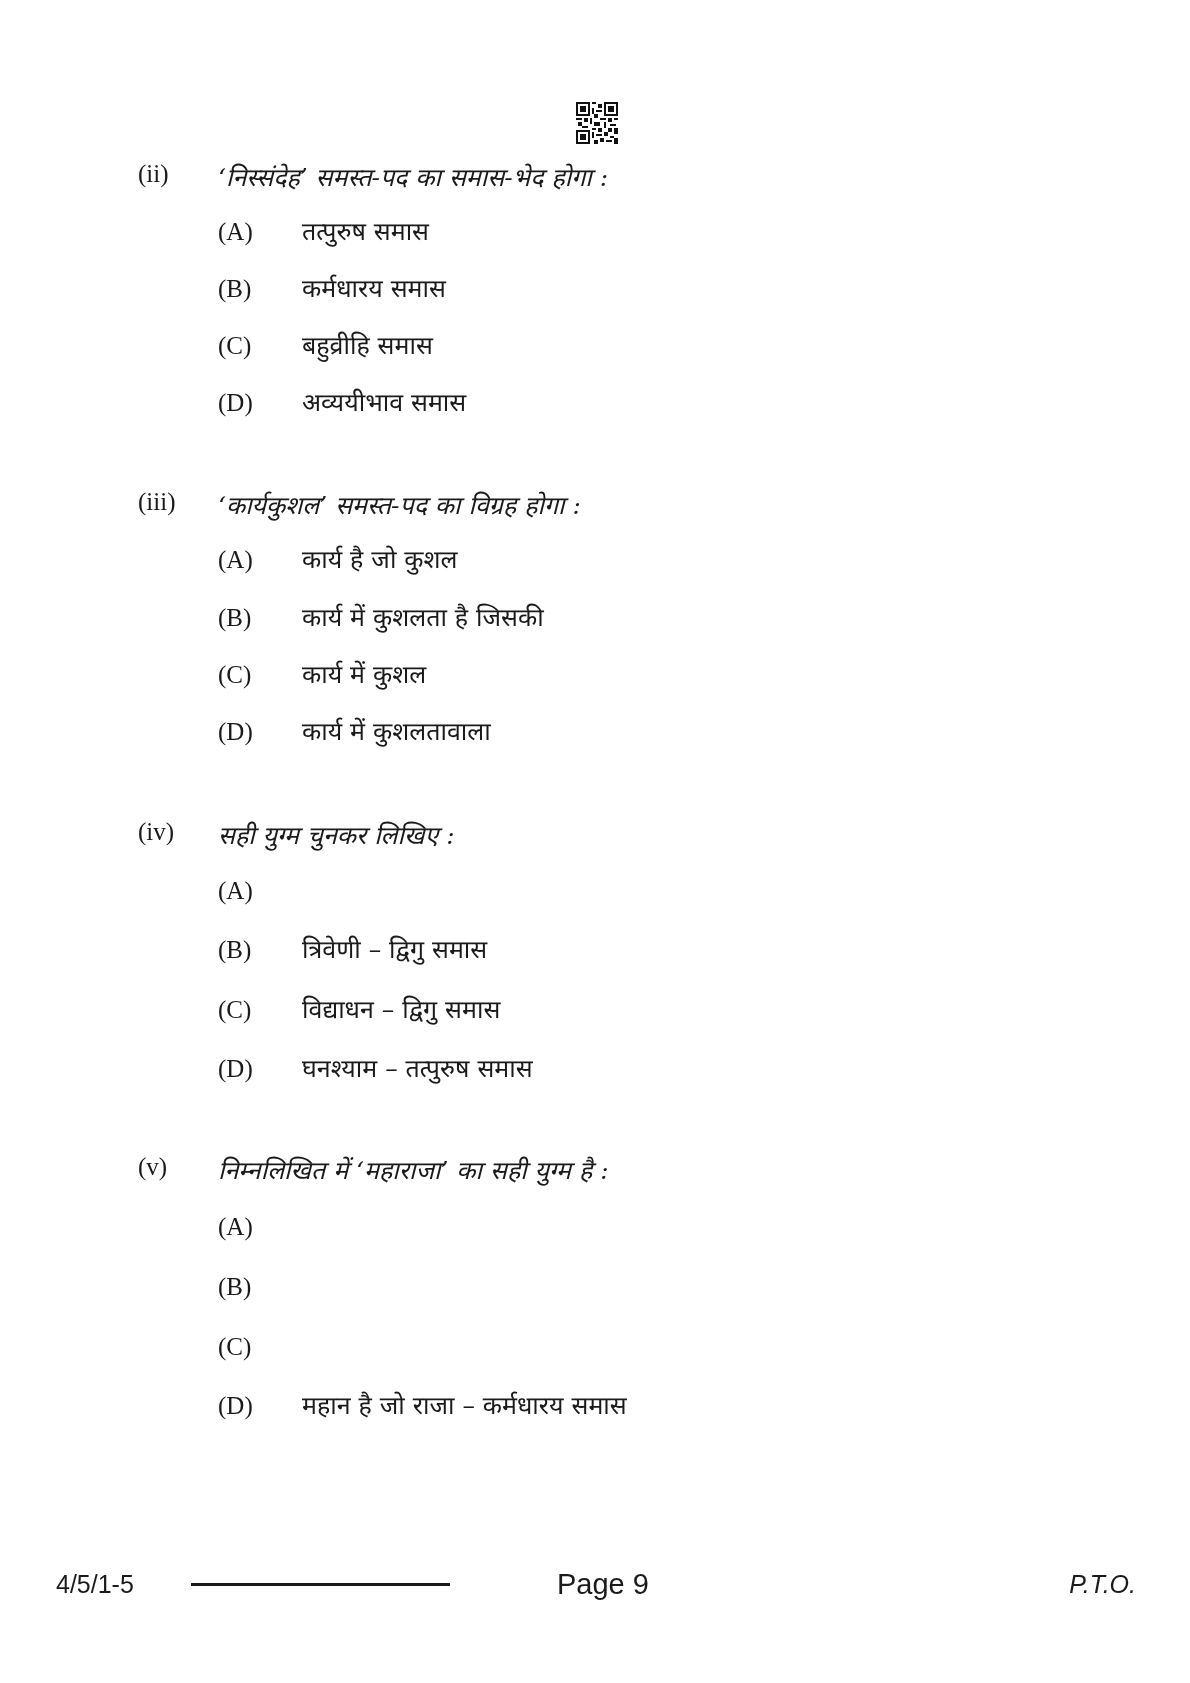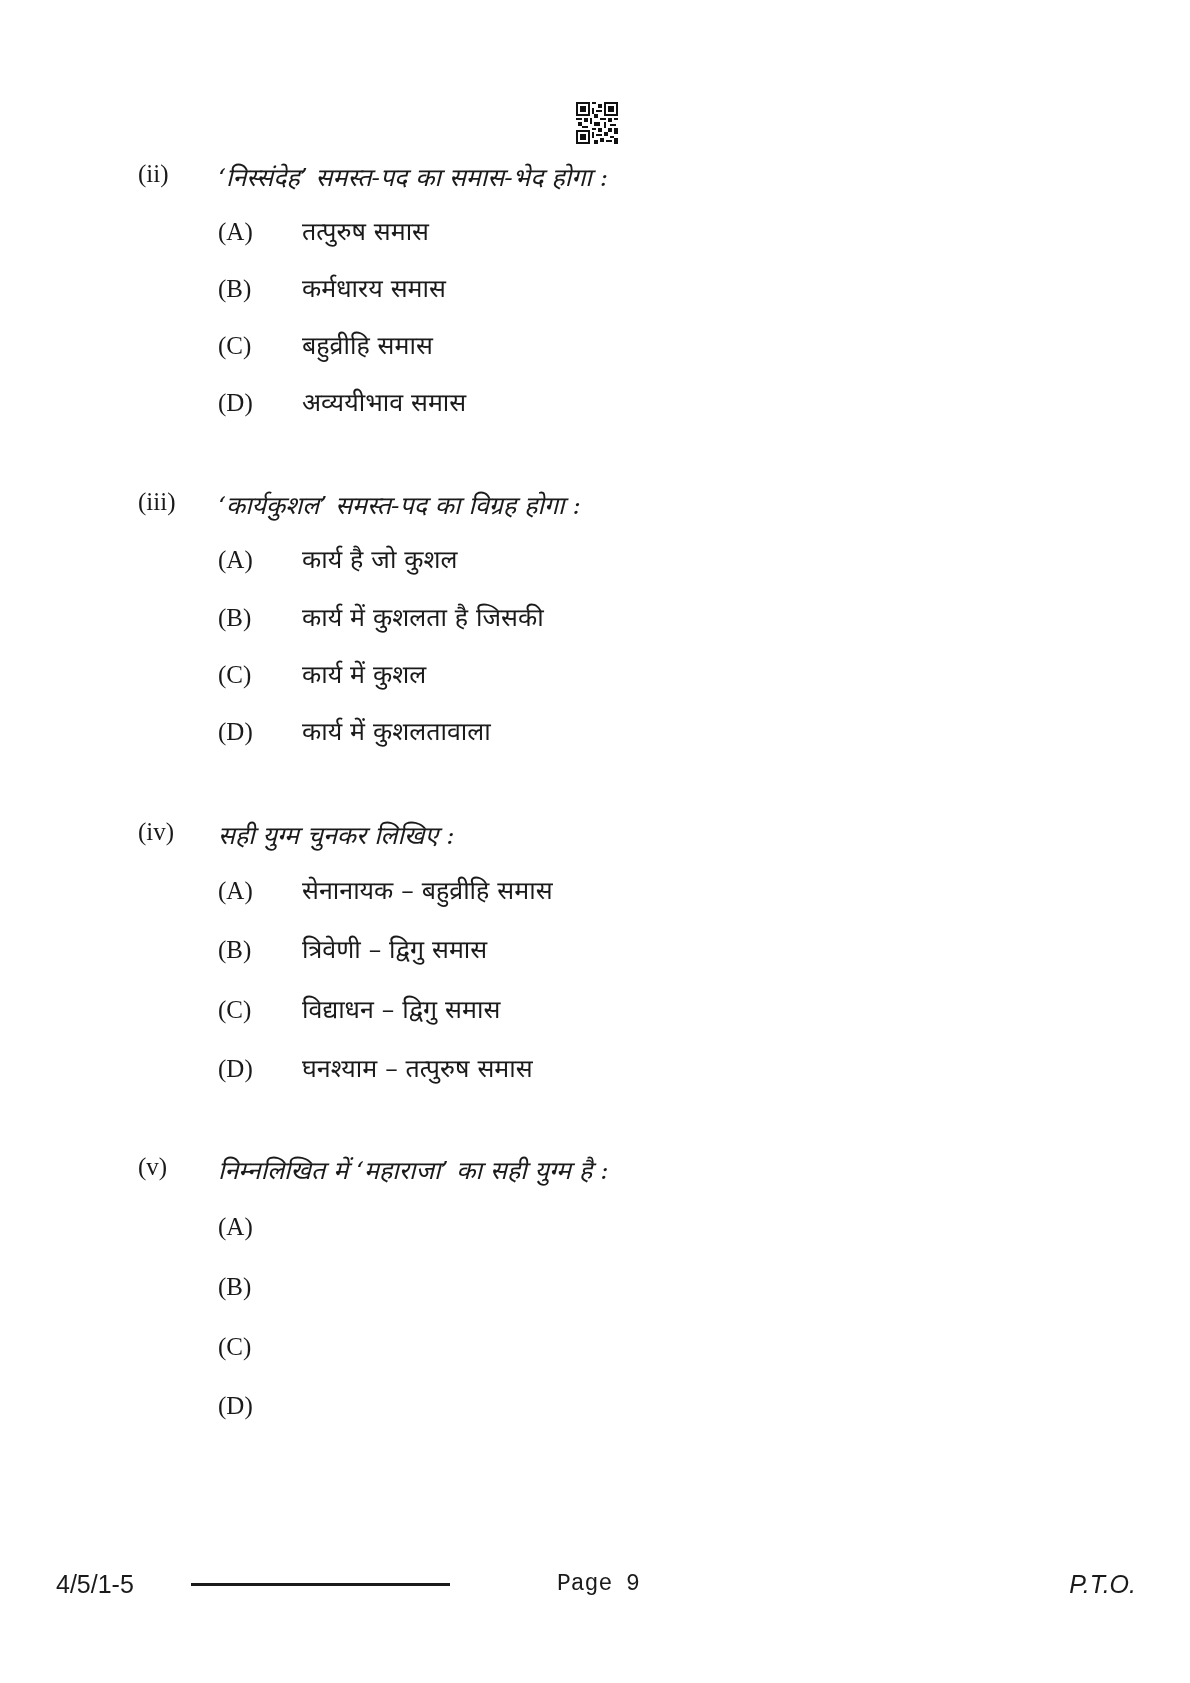--- a/index.html
+++ b/index.html
@@ -35,22 +35,22 @@
     .footer-code {
       position: absolute; left: 56px; top: 0;
       font-family: "Liberation Sans", "DejaVu Sans", sans-serif;
       font-size: 25px; line-height: 32px;
     }
     .footer-rule {
       position: absolute; left: 191px; top: 15px; width: 259px; height: 3px; background: #1a1a1a;
     }
     .footer-page {
       position: absolute; left: 557px; top: 0;
-      font-family: Liberation Mono, monospace;
-      font-size: 23px; line-height: 32px;
+      font-family: Liberation Sans, sans-serif;
+      font-size: 29px; line-height: 32px;
     }
     .footer-pto {
       position: absolute; right: 48px; top: 0;
       font-family: "Liberation Sans", "DejaVu Sans", sans-serif;
       font-style: italic; font-size: 25px; line-height: 32px;
     }
   </style>
 </head>
 <body>
 
@@ -138,21 +138,20 @@
   <span class="opt-label">(D)</span>
   <span class="opt-text">कार्य में कुशलतावाला</span>
 </div>
 
 <section class="question" style="top:816px;">
   <span class="q-num">(iv)</span>
   <span class="q-text">सही युग्म चुनकर लिखिए :</span>
 </section>
 <div class="option" style="top:875px;">
   <span class="opt-label">(A)</span>
-  <span class="opt-text">सेनानायक – बहुव्रीहि समास</span>
 </div>
 <div class="option" style="top:934px;">
   <span class="opt-label">(B)</span>
   <span class="opt-text">त्रिवेणी – द्विगु समास</span>
 </div>
 <div class="option" style="top:994px;">
   <span class="opt-label">(C)</span>
   <span class="opt-text">विद्याधन – द्विगु समास</span>
 </div>
 <div class="option" style="top:1053px;">
@@ -168,20 +167,21 @@
   <span class="opt-label">(A)</span>
 </div>
 <div class="option" style="top:1271px;">
   <span class="opt-label">(B)</span>
 </div>
 <div class="option" style="top:1331px;">
   <span class="opt-label">(C)</span>
 </div>
 <div class="option" style="top:1390px;">
   <span class="opt-label">(D)</span>
+  <span class="opt-text">महान है जो राजा  – कर्मधारय समास</span>
 </div>
 
 <footer class="footer">
   <span class="footer-code">4/5/1-5</span>
   <span class="footer-rule"></span>
   <span class="footer-page">Page 9</span>
   <span class="footer-pto">P.T.O.</span>
 </footer>
 
 </body></html>

